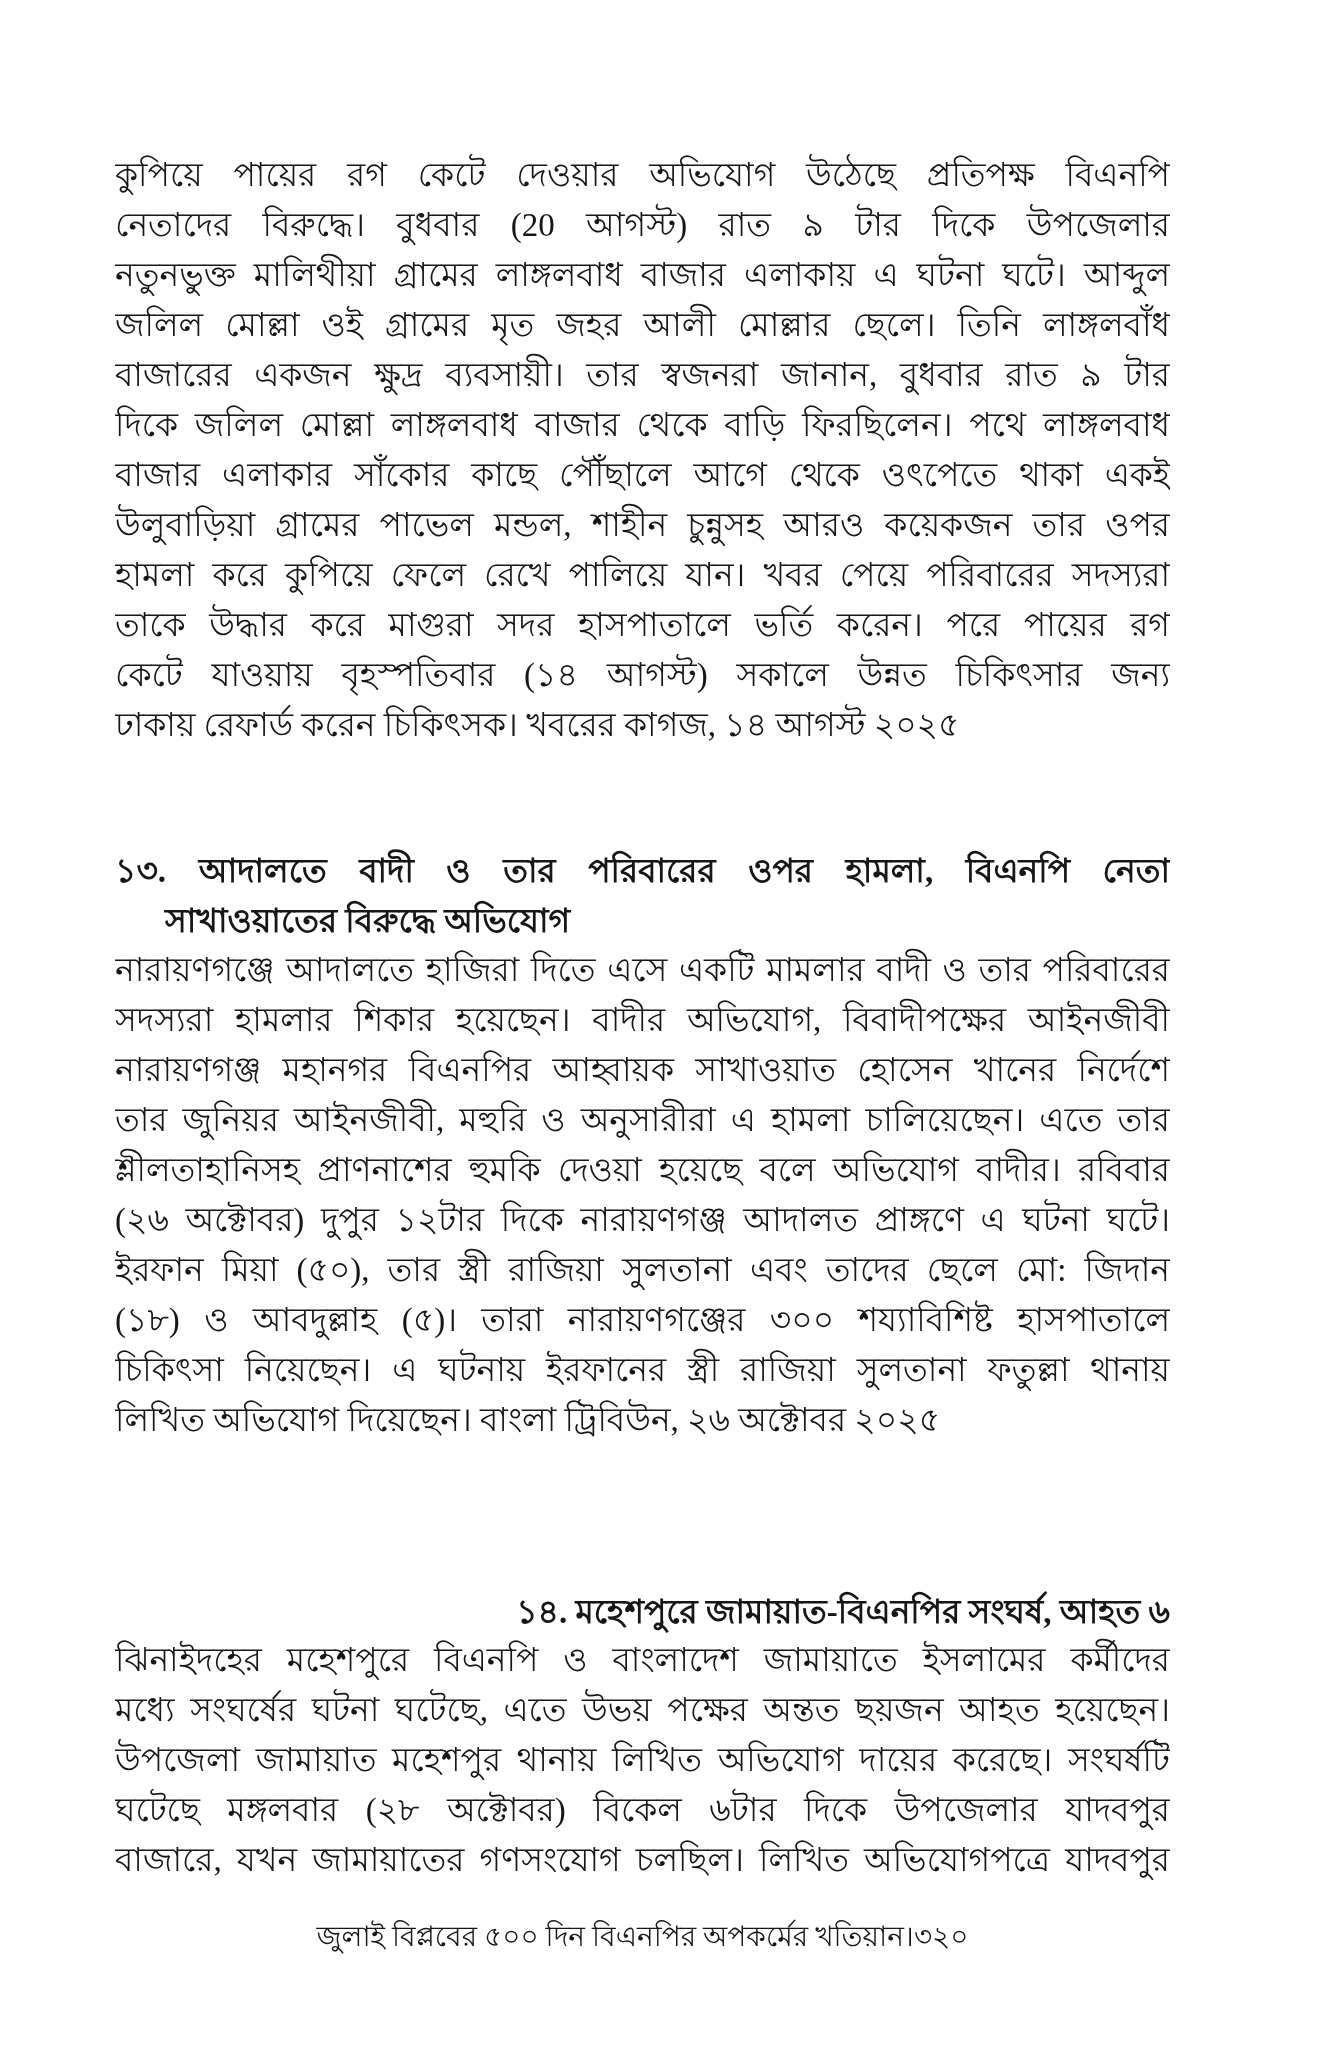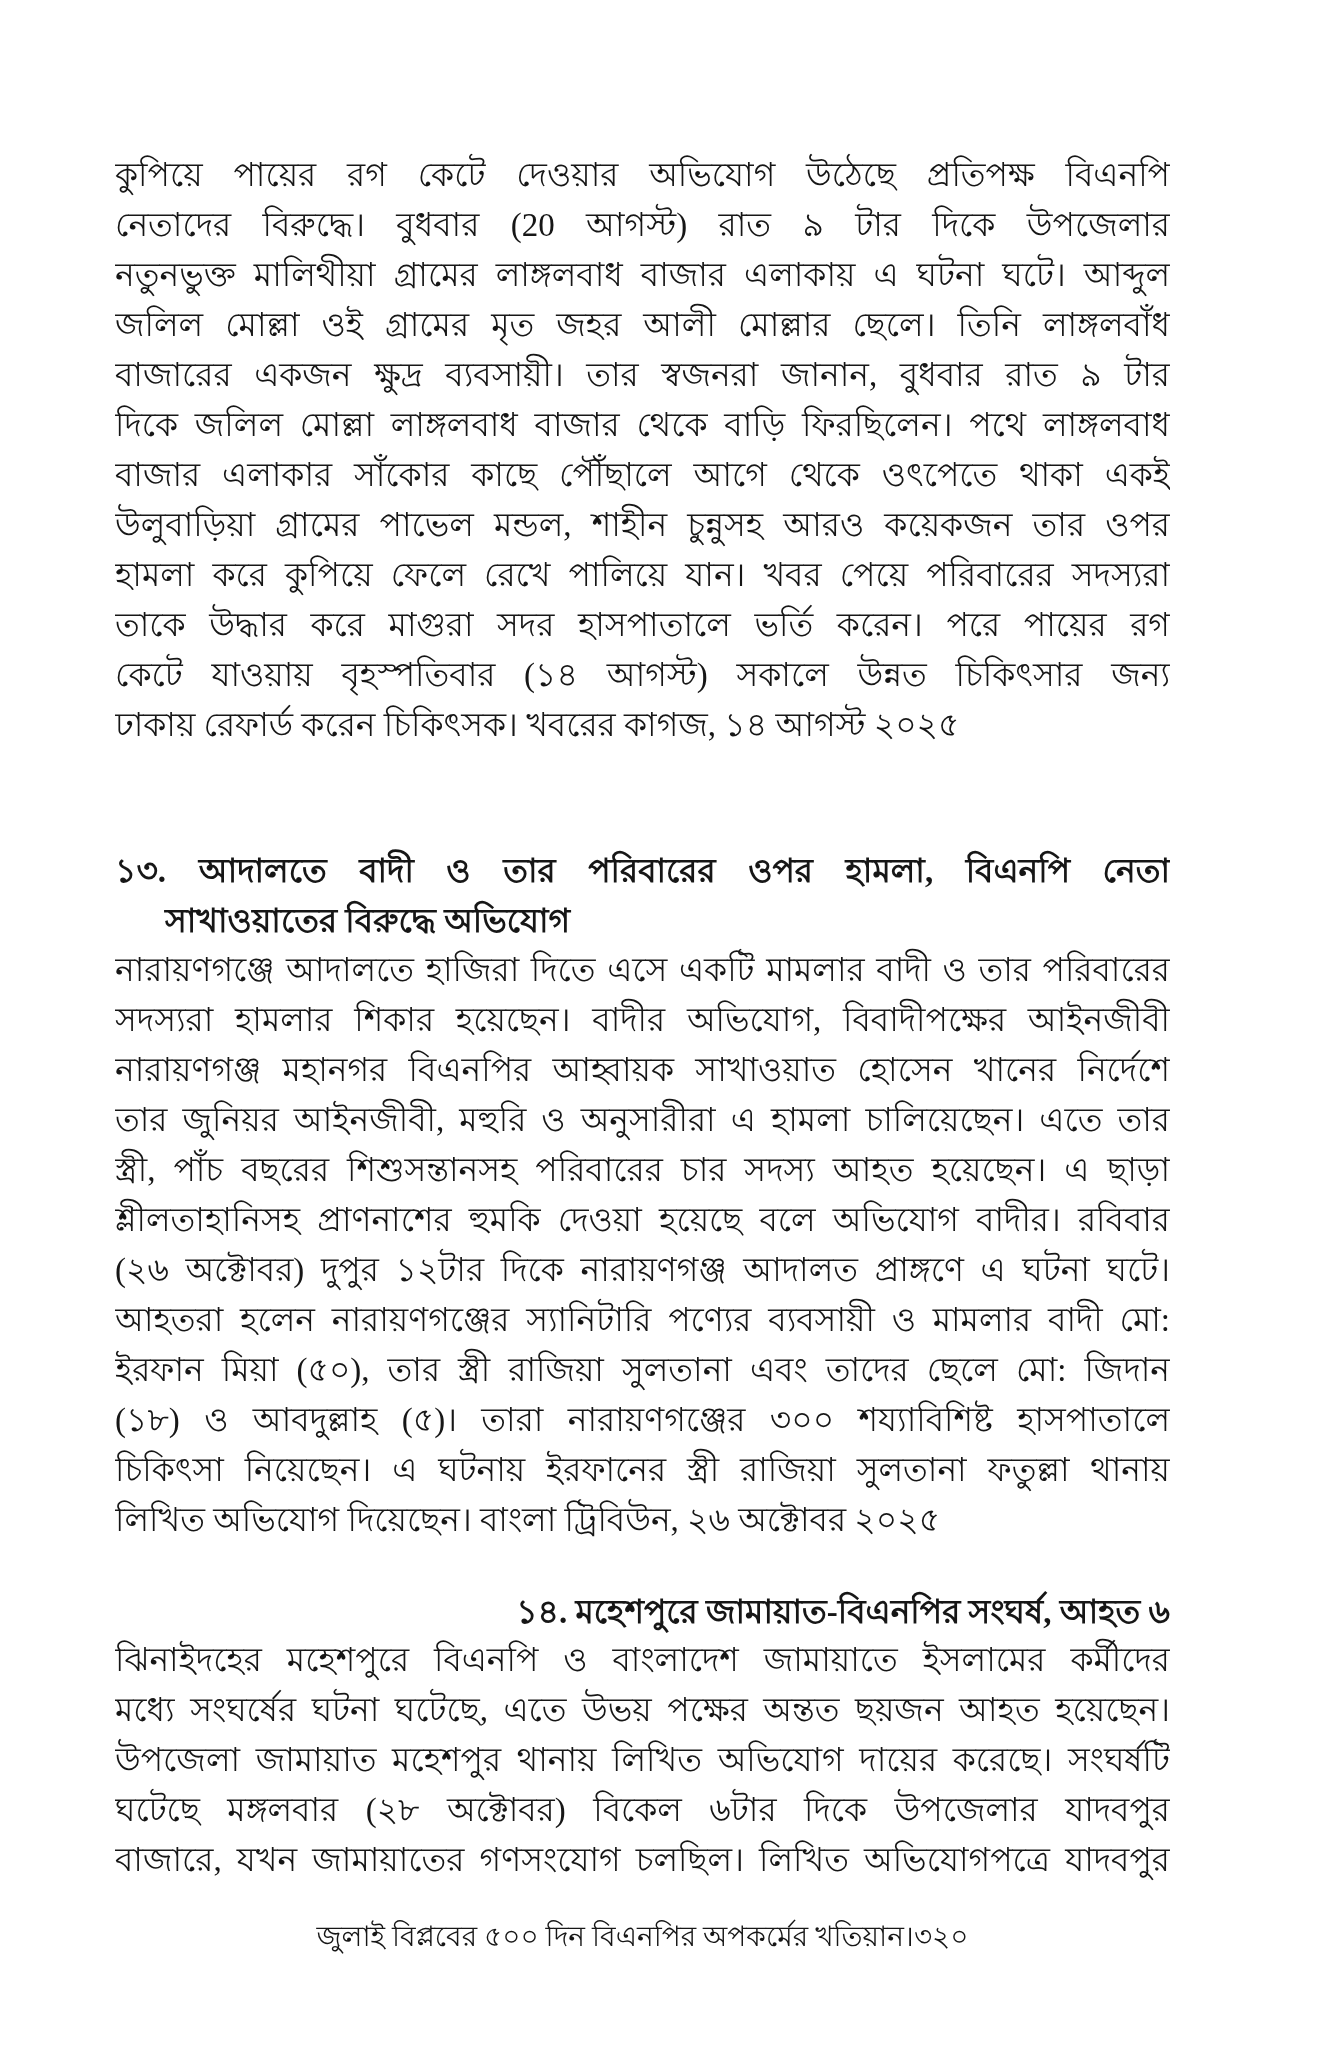--- a/index.html
+++ b/index.html
@@ -93,24 +93,22 @@
   <section class="block heading" style="top:846px">
     <div class="h-line justified"><span>১৩.</span> <span>আদালতে বাদী ও তার পরিবারের ওপর হামলা, বিএনপি নেতা</span></div>
     <div class="h-line indented">সাখাওয়াতের বিরুদ্ধে অভিযোগ</div>
   </section>
 
   <section class="block para" style="top:945px">
       <div class="line">নারায়ণগঞ্জে আদালতে হাজিরা দিতে এসে একটি মামলার বাদী ও তার পরিবারের</div>
       <div class="line">সদস্যরা হামলার শিকার হয়েছেন। বাদীর অভিযোগ, বিবাদীপক্ষের আইনজীবী</div>
       <div class="line">নারায়ণগঞ্জ মহানগর বিএনপির আহ্বায়ক সাখাওয়াত হোসেন খানের নির্দেশে</div>
       <div class="line">তার জুনিয়র আইনজীবী, মহুরি ও অনুসারীরা এ হামলা চালিয়েছেন। এতে তার</div>
-      <div class="line">স্ত্রী, পাঁচ বছরের শিশুসন্তানসহ পরিবারের চার সদস্য আহত হয়েছেন। এ ছাড়া</div>
       <div class="line">শ্লীলতাহানিসহ প্রাণনাশের হুমকি দেওয়া হয়েছে বলে অভিযোগ বাদীর। রবিবার</div>
       <div class="line">(২৬ অক্টোবর) দুপুর ১২টার দিকে নারায়ণগঞ্জ আদালত প্রাঙ্গণে এ ঘটনা ঘটে।</div>
-      <div class="line">আহতরা হলেন নারায়ণগঞ্জের স্যানিটারি পণ্যের ব্যবসায়ী ও মামলার বাদী মো:</div>
       <div class="line">ইরফান মিয়া (৫০), তার স্ত্রী রাজিয়া সুলতানা এবং তাদের ছেলে মো: জিদান</div>
       <div class="line">(১৮) ও আবদুল্লাহ (৫)। তারা নারায়ণগঞ্জের ৩০০ শয্যাবিশিষ্ট হাসপাতালে</div>
       <div class="line">চিকিৎসা নিয়েছেন। এ ঘটনায় ইরফানের স্ত্রী রাজিয়া সুলতানা ফতুল্লা থানায়</div>
       <div class="line last">লিখিত অভিযোগ দিয়েছেন। বাংলা ট্রিবিউন, ২৬ অক্টোবর ২০২৫</div>
     </section>
 
   <section class="block heading" style="top:1587px">
     <div class="h-line plain"><span>১৪.</span> <span>মহেশপুরে জামায়াত-বিএনপির সংঘর্ষ, আহত ৬</span></div>
   </section>
 

